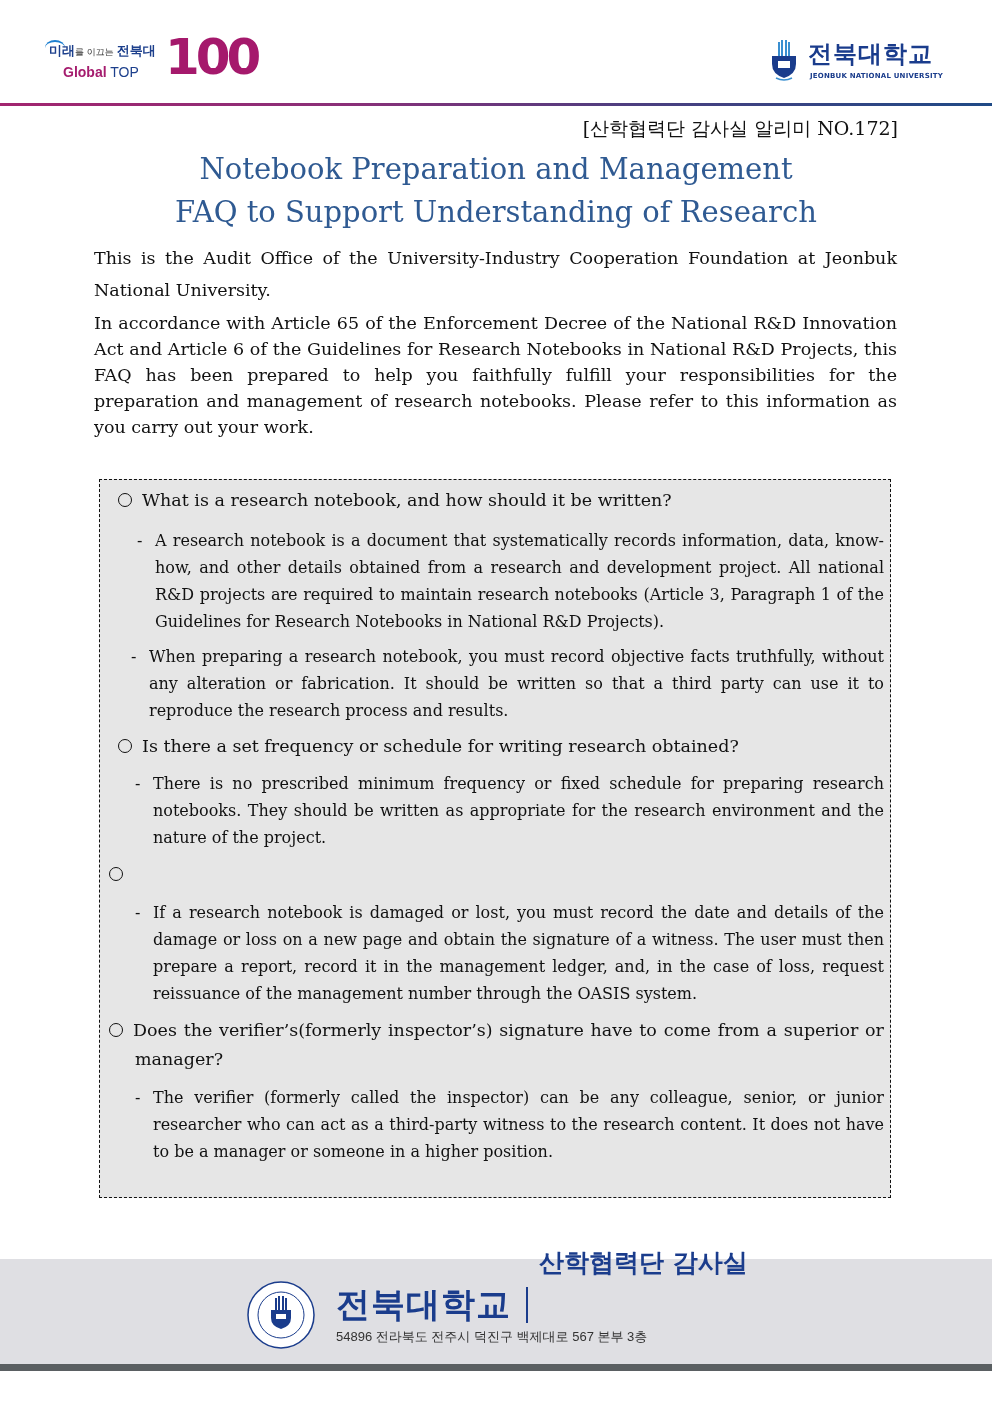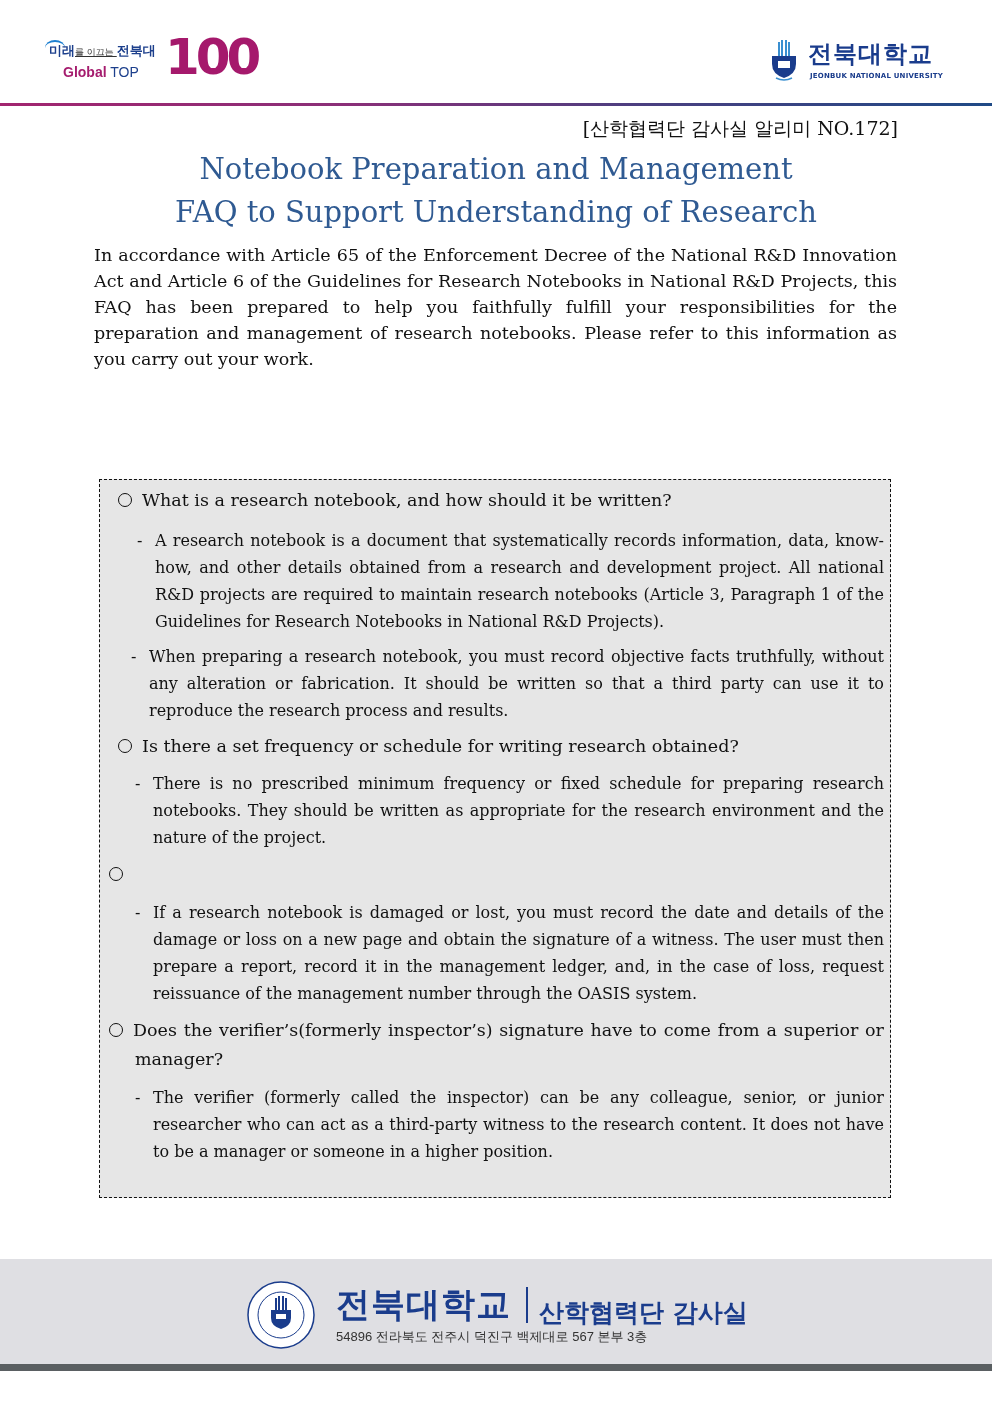--- a/index.html
+++ b/index.html
@@ -5,21 +5,21 @@
   html, body { margin: 0; padding: 0; }
   body {
     width: 992px; height: 1403px; position: relative; overflow: hidden;
     background: #ffffff;
     font-family: "DejaVu Serif", "Liberation Serif", serif;
     color: #111;
   }
   .header { position: absolute; left: 0; top: 0; width: 992px; height: 106px; }
   .logo-left { position: absolute; left: 45px; top: 36px; width: 200px; height: 50px; }
   .ll-line1 { position: absolute; left: 4px; top: 6px; font-family: "DejaVu Sans", sans-serif; font-size: 13px; color: #1c3f8c; font-weight: bold; white-space: nowrap; }
-  .ll-line1 .small { font-size: 9px; font-weight: normal; color: #333; text-decoration: underline; }
+  .ll-line1 .small { font-size: 9px; font-weight: normal; color: #333; }
   .ll-line2 { position: absolute; left: 18px; top: 28px; font-family: Liberation Sans, sans-serif; font-size: 14px; white-space: nowrap; }
   .ll-line2 .g { color: #a51c6e; font-weight: bold; }
   .ll-line2 .t { color: #1c3f8c; }
   .ll-100 { position: absolute; left: 120px; top: -4px; font-family: "DejaVu Sans", sans-serif; font-weight: bold; font-size: 50px; color: #a5196c; letter-spacing: -4px; line-height: 1; }
   .ll-arc { position: absolute; left: 0; top: 4px; width: 20px; height: 14px; border-top: 2px solid #1c7fd0; border-radius: 50% 50% 0 0; }
 
   .logo-right { position: absolute; left: 770px; top: 40px; width: 180px; height: 46px; }
   .lr-emblem { position: absolute; left: 0; top: 0; width: 28px; height: 42px; }
   .lr-name { position: absolute; left: 38px; top: -2px; font-family: "DejaVu Sans", sans-serif; font-size: 24px; font-weight: bold; color: #1a3c8c; letter-spacing: 1px; white-space: nowrap; }
   .lr-sub { position: absolute; left: 40px; top: 32px; font-family: "DejaVu Sans", sans-serif; font-size: 7px; font-weight: bold; color: #1a3c8c; white-space: nowrap; letter-spacing: 0.2px; }
@@ -40,21 +40,21 @@
   .faq-q { position: absolute; font-size: 17.5px; line-height: 29px; color: #111; }
   .faq-q .circle { display: inline-block; width: 14px; height: 14px; border: 1.4px solid #111; border-radius: 50%; margin-right: 10px; vertical-align: -1px; box-sizing: border-box; }
   .faq-a { position: absolute; font-size: 16px; line-height: 27px; text-align: justify; color: #111; }
   .faq-a .dash { position: absolute; left: -18px; top: 0; }
 
   .footer { position: absolute; left: 0; top: 1259px; width: 992px; height: 105px; background: #dfdfe3; }
   .footer-bar { position: absolute; left: 0; top: 1364px; width: 992px; height: 7px; background: #5a5f62; }
   .seal { position: absolute; left: 246px; top: 1280px; width: 70px; height: 70px; }
   .f-name { position: absolute; left: 336px; top: 1282px; font-family: "DejaVu Sans", sans-serif; font-size: 34px; font-weight: bold; color: #1a3c8c; white-space: nowrap; letter-spacing: 1px; }
   .f-divider { position: absolute; left: 526px; top: 1287px; width: 1.5px; height: 36px; background: #1a3c8c; }
-  .f-office { position: absolute; left: 539px; top: 1296px; font-family: "DejaVu Sans", sans-serif; font-size: 25px; font-weight: bold; color: #1a3c8c; white-space: nowrap; }
+  .f-office { position: absolute; left: 539px; top: 1246px; font-family: "DejaVu Sans", sans-serif; font-size: 25px; font-weight: bold; color: #1a3c8c; white-space: nowrap; }
   .f-addr { position: absolute; left: 336px; top: 1328px; font-family: Liberation Sans, sans-serif; font-size: 13px; color: #333; white-space: nowrap; }
 </style>
 </head>
 <body>
 
 <div class="header">
   <div class="logo-left">
     <div class="ll-arc"></div>
     <div class="ll-line1">
       <span>미래</span><span class="small">를 이끄는 </span><span>전북대</span>
@@ -84,20 +84,21 @@
 </div>
 
 <div class="issue-label">[산학협력단 감사실 알리미 NO.172]</div>
 
 <div class="title">
   <div>Notebook Preparation and Management</div>
   <div>FAQ to Support Understanding of Research</div>
 </div>
 
 <div class="intro">
+  <p>This is the Audit Office of the University-Industry Cooperation Foundation at Jeonbuk National University.</p>
   <p class="p2">In accordance with Article 65 of the Enforcement Decree of the National R&amp;D Innovation Act and Article 6 of the Guidelines for Research Notebooks in National R&amp;D Projects, this FAQ has been prepared to help you faithfully fulfill your responsibilities for the preparation and management of research notebooks. Please refer to this information as you carry out your work.</p>
 </div>
 
 <div class="faq-box"></div>
 
 <div class="faq-q" style="left:118px; top:486px;">
   <span class="circle"></span><span>What is a research notebook, and how should it be written?</span>
 </div>
 <div class="faq-a" style="left:155px; top:527px; width:729px;">
   <span class="dash">-</span>

